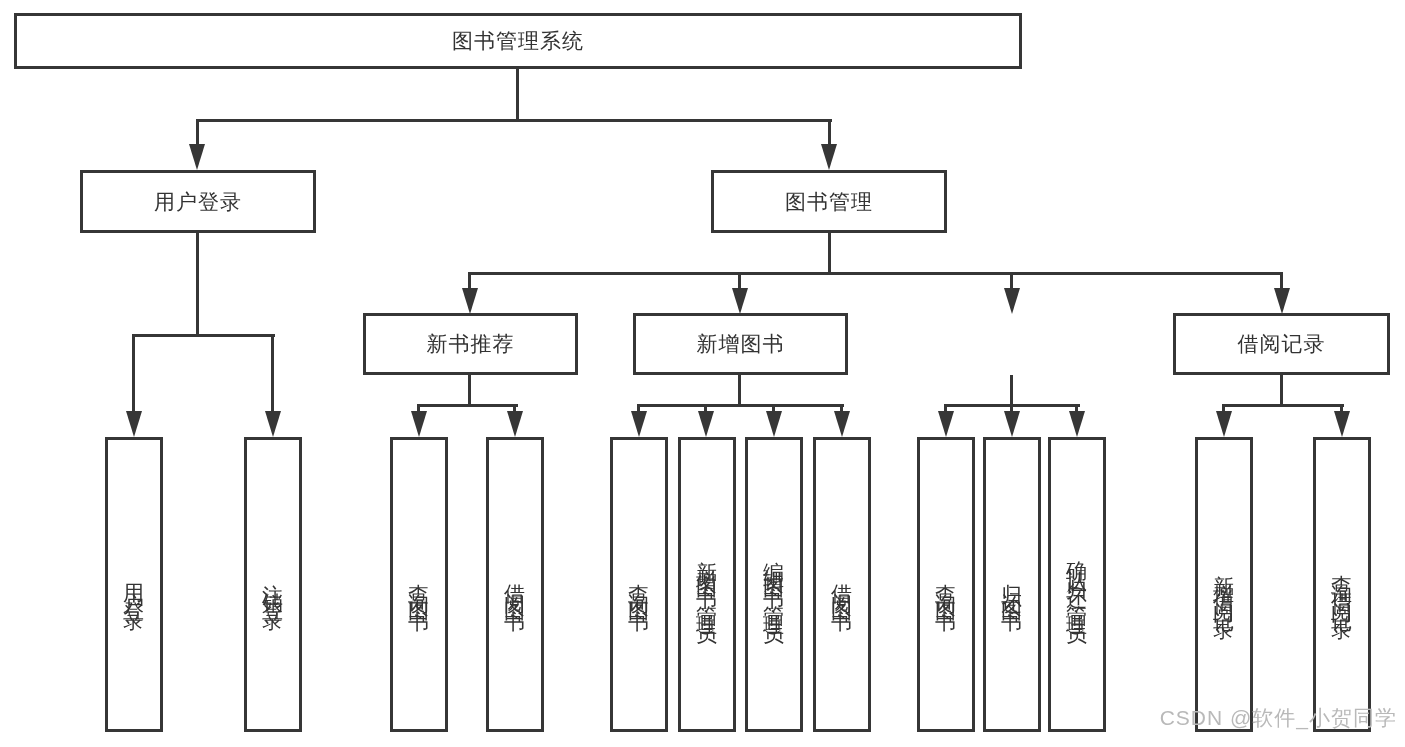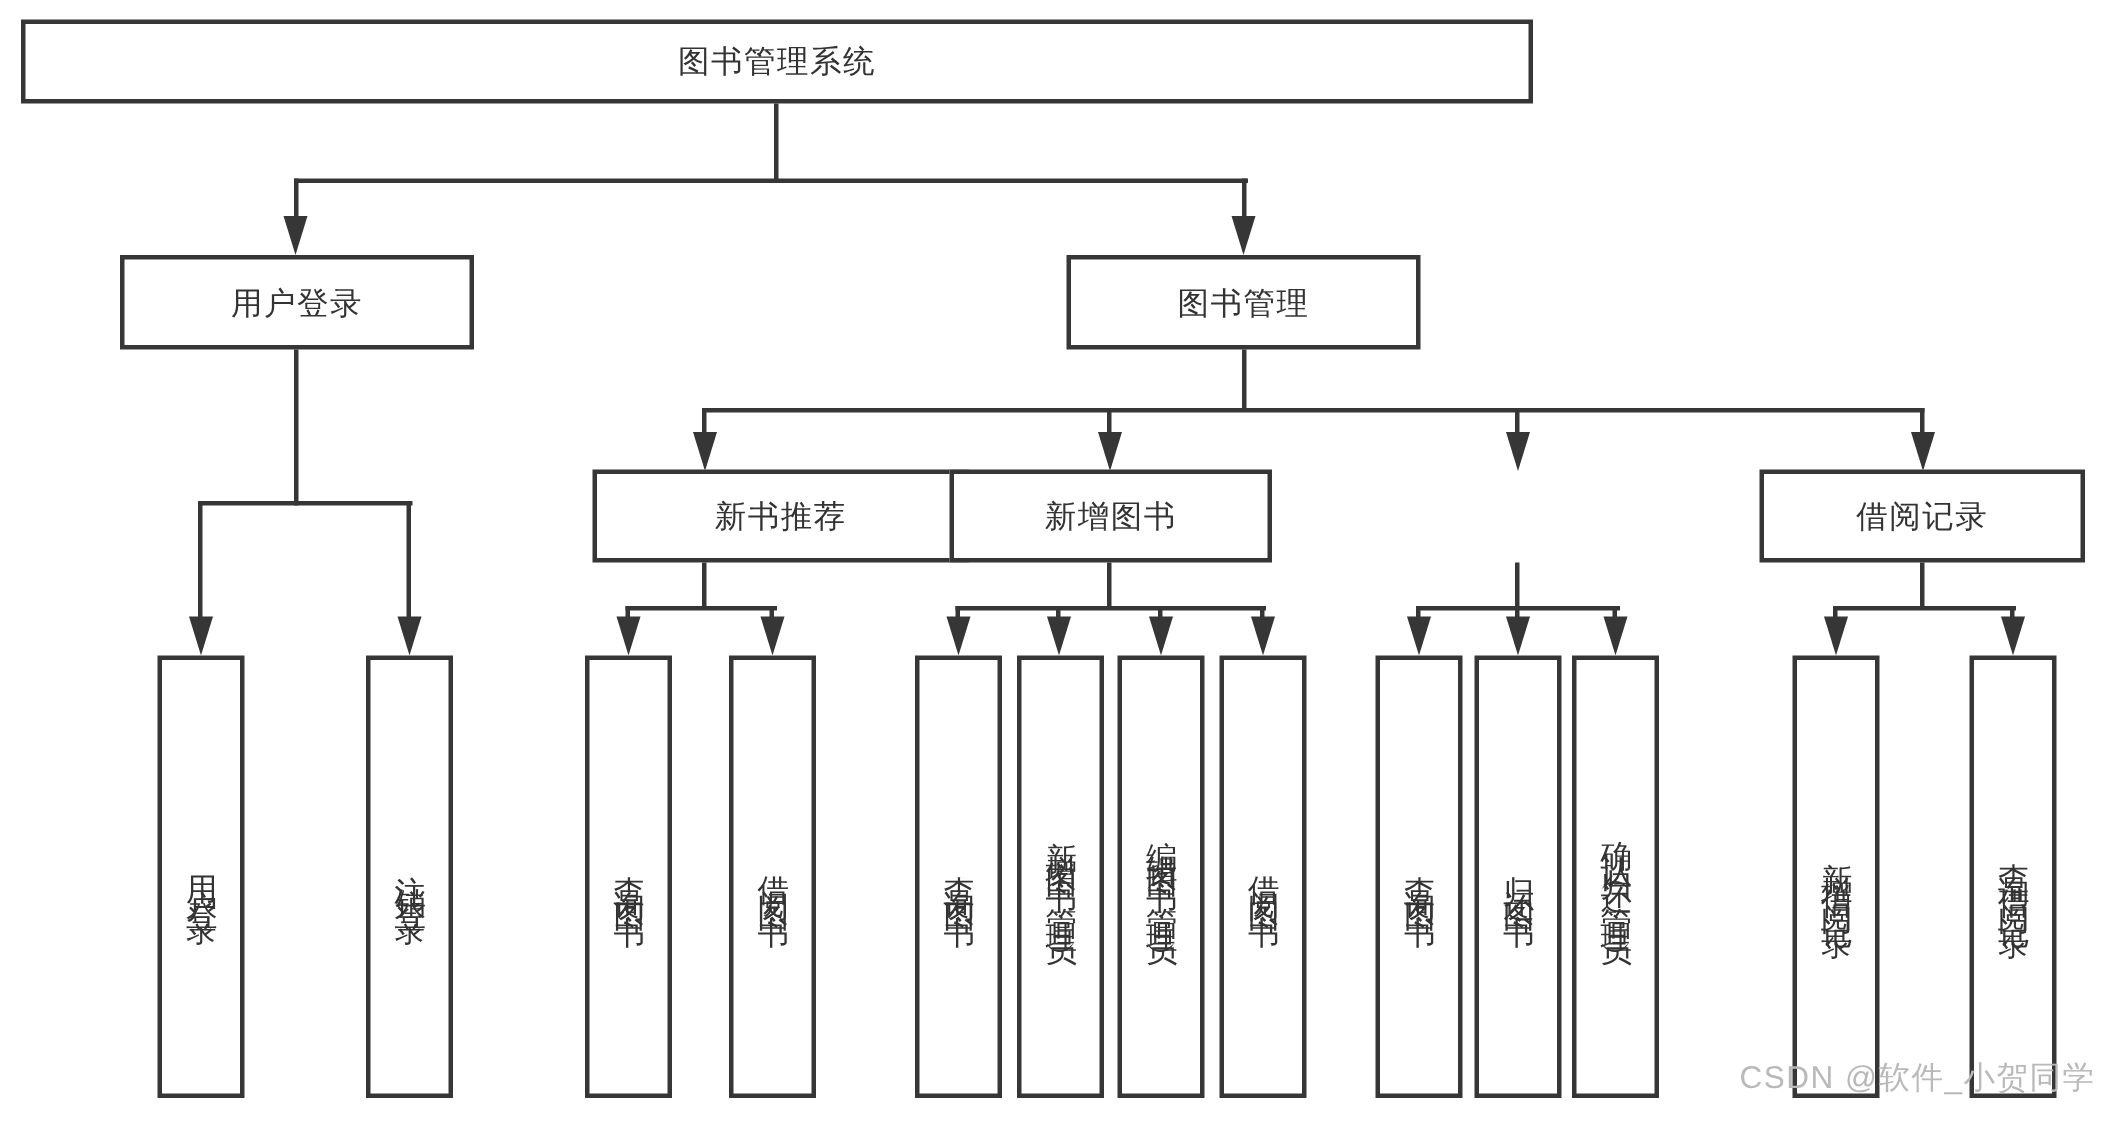--- a/index.html
+++ b/index.html
@@ -81,21 +81,21 @@
   <div class="hline" style="left:468px;top:272px;width:815px;"></div>
   <div class="vline" style="left:468px;top:272px;height:18px;"></div>
   <div class="arrow" style="left:462px;top:288px;"></div>
   <div class="vline" style="left:738px;top:272px;height:18px;"></div>
   <div class="arrow" style="left:732px;top:288px;"></div>
   <div class="vline" style="left:1010px;top:272px;height:18px;"></div>
   <div class="arrow" style="left:1004px;top:288px;"></div>
   <div class="vline" style="left:1280px;top:272px;height:18px;"></div>
   <div class="arrow" style="left:1274px;top:288px;"></div>
 
-  <div class="node" style="left:363px;top:313px;width:251px;height:62px;margin-left:32px;">新书推荐</div>
+  <div class="node" style="left:363px;top:313px;width:215px;height:62px;">新书推荐</div>
   <div class="node" style="left:633px;top:313px;width:215px;height:62px;">新增图书</div>
   <div class="node" style="left:1173px;top:313px;width:217px;height:62px;">借阅记录</div>
 
   <div class="vline" style="left:468px;top:375px;height:31px;"></div>
   <div class="hline" style="left:417px;top:404px;width:101px;"></div>
   <div class="vline" style="left:417px;top:404px;height:10px;"></div>
   <div class="arrow" style="left:411px;top:411px;"></div>
   <div class="vline" style="left:513px;top:404px;height:10px;"></div>
   <div class="arrow" style="left:507px;top:411px;"></div>
 

